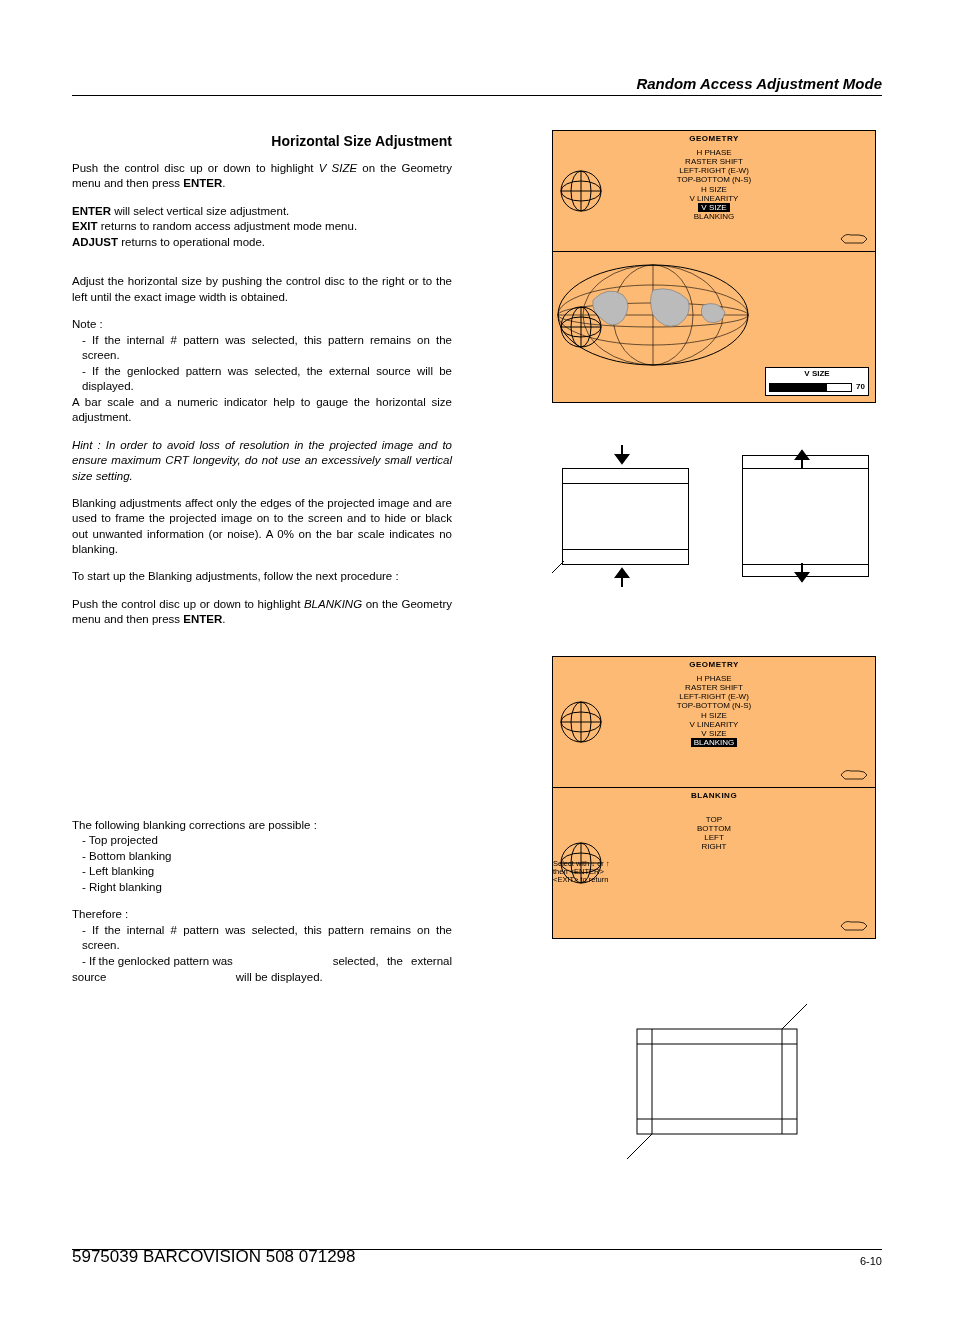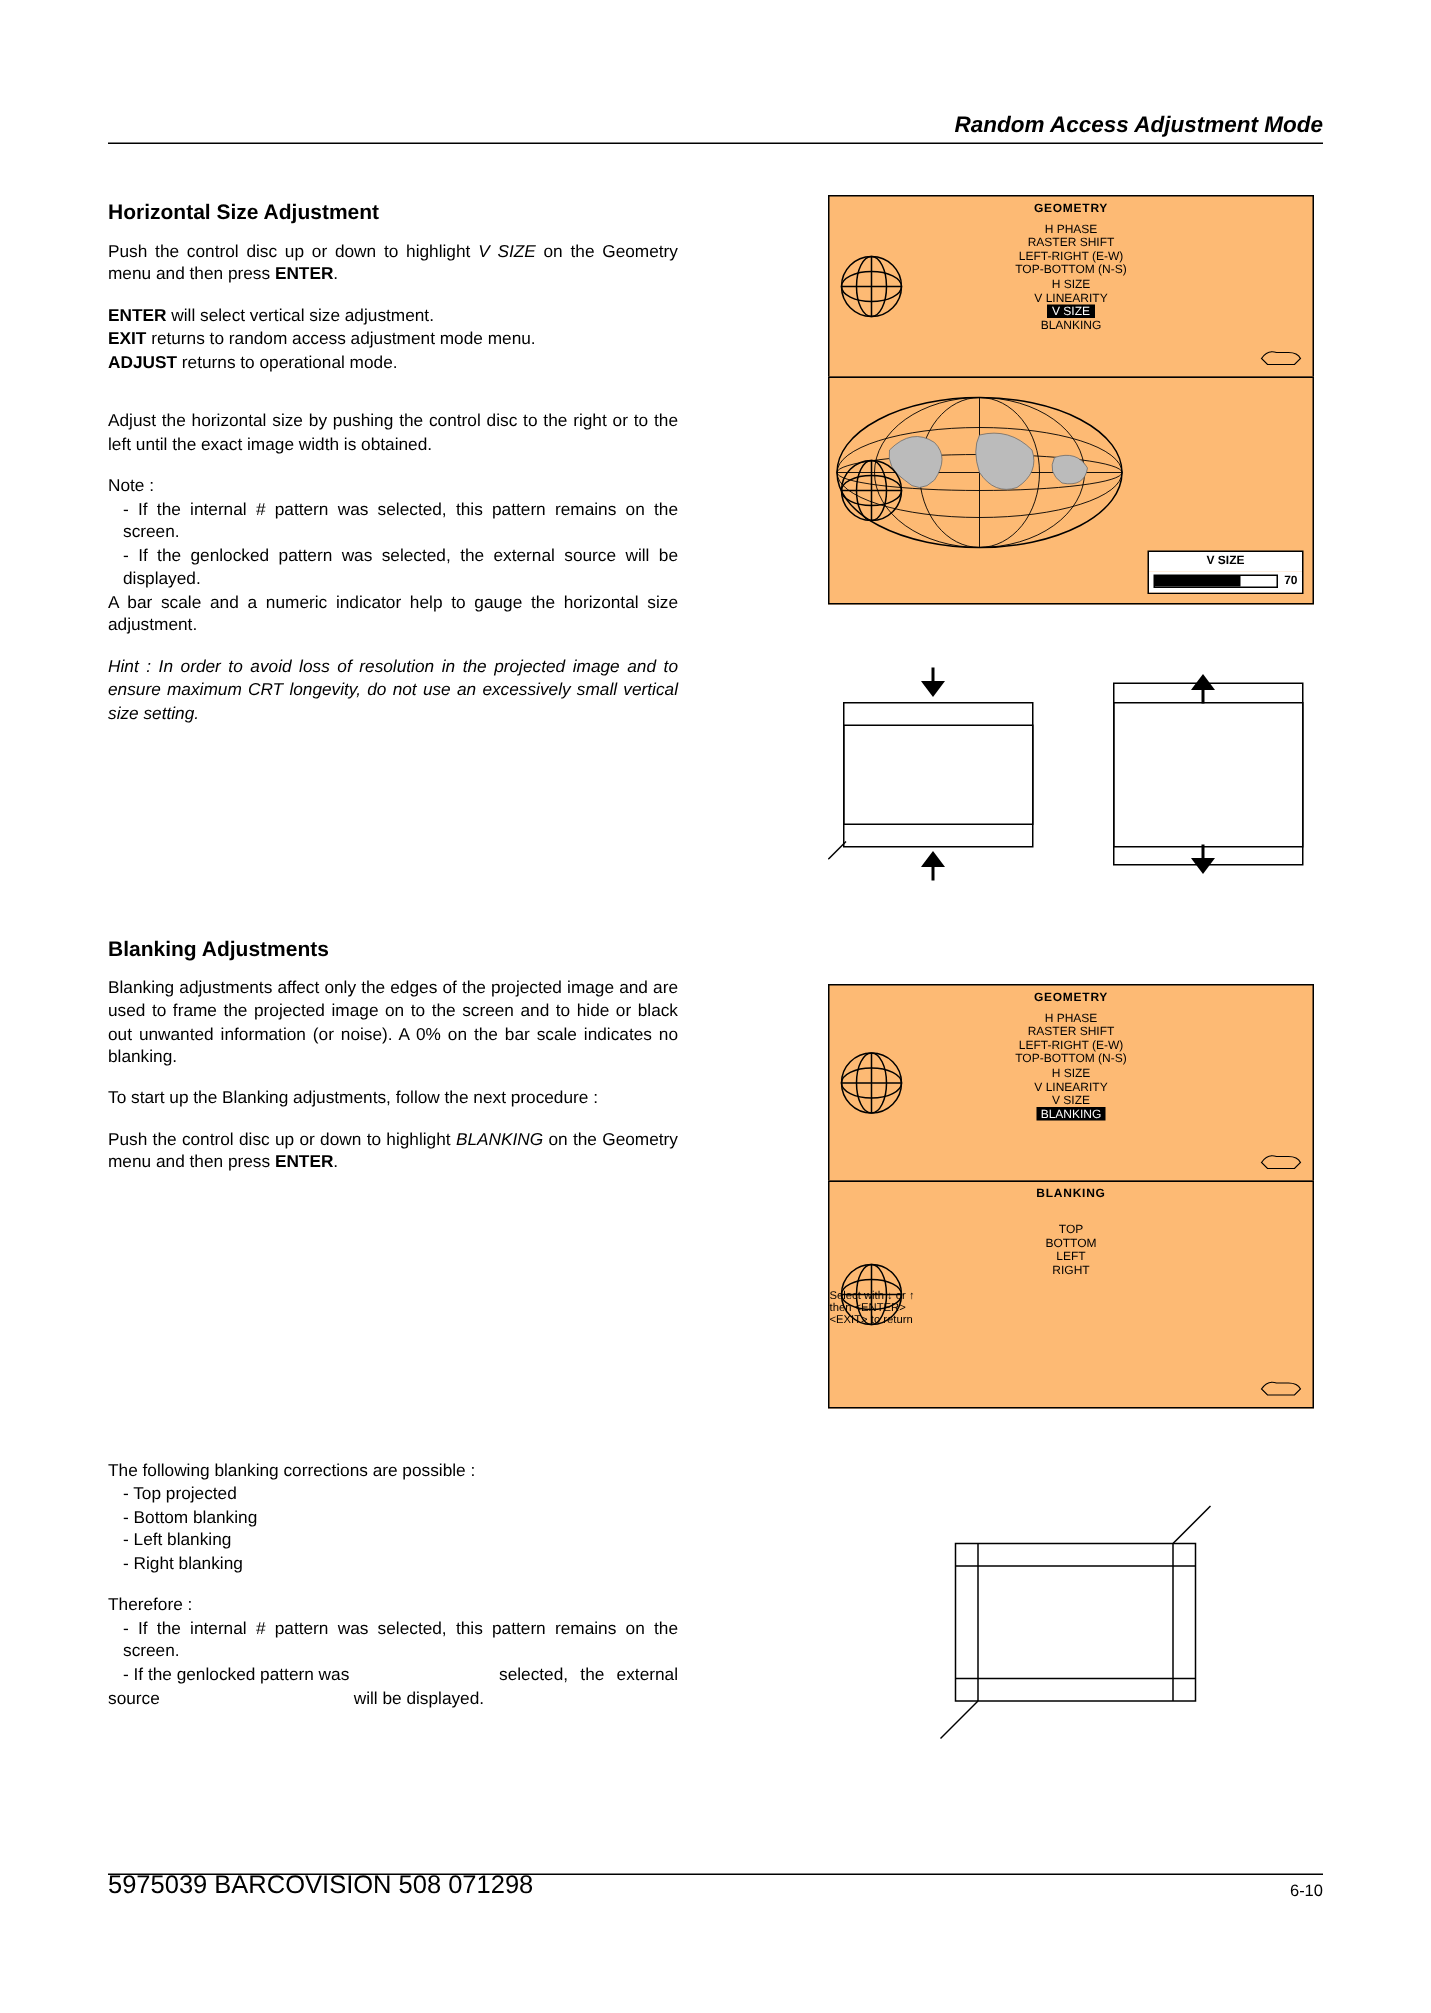--- a/index.html
+++ b/index.html
@@ -32,20 +32,21 @@
     top: 95px;
     left: 72px;
     right: 72px;
     border-top: 1.5px solid #000;
   }
   .section-heading {
     font-weight: bold;
     font-size: 14px;
     margin-top: 28px;
     margin-bottom: 6px;
+    text-align: right;
   }
   .body-text {
     font-size: 11.5px;
     line-height: 1.35;
     text-align: justify;
   }
   .left-col {
     width: 380px;
   }
   .content {
@@ -241,21 +242,20 @@
     <p class="body-text" style="margin-top:12px;">
       <span>Note  :</span><br>
       <span class="indent" style="display:block;">- If the internal # pattern was selected, this pattern remains on the screen.</span>
       <span class="indent" style="display:block;">- If the genlocked pattern was selected, the external source will be displayed.</span>
       <span>A bar scale and a numeric indicator help to gauge the horizontal size adjustment.</span>
     </p>
 
     <p class="body-text hint" style="margin-top:12px;">Hint : In order to avoid loss of resolution in the projected image and to ensure maximum CRT longevity, do not use an excessively small vertical  size  setting.</p>
 
 
-    <div class="section-heading" style="margin-top:140px;">Blanking Adjustments</div>
 
     <p class="body-text">Blanking adjustments affect only the edges of the projected image and are used to frame the projected image on to the screen and to hide or black out unwanted information (or noise).  A 0% on the bar scale indicates no blanking.</p>
     <p class="body-text" style="margin-top:8px;">To start up the Blanking adjustments, follow the next procedure :</p>
     <p class="body-text" style="margin-top:12px;">
       <span>Push the control disc up or down to highlight </span><i>BLANKING</i><span> on the Geometry menu and then press </span><b>ENTER</b><span>.</span>
     </p>
 
     <p class="body-text" style="margin-top:190px;">
       <span>The following blanking corrections are possible :</span><br>
       <span class="indent">- Top projected</span><br>

